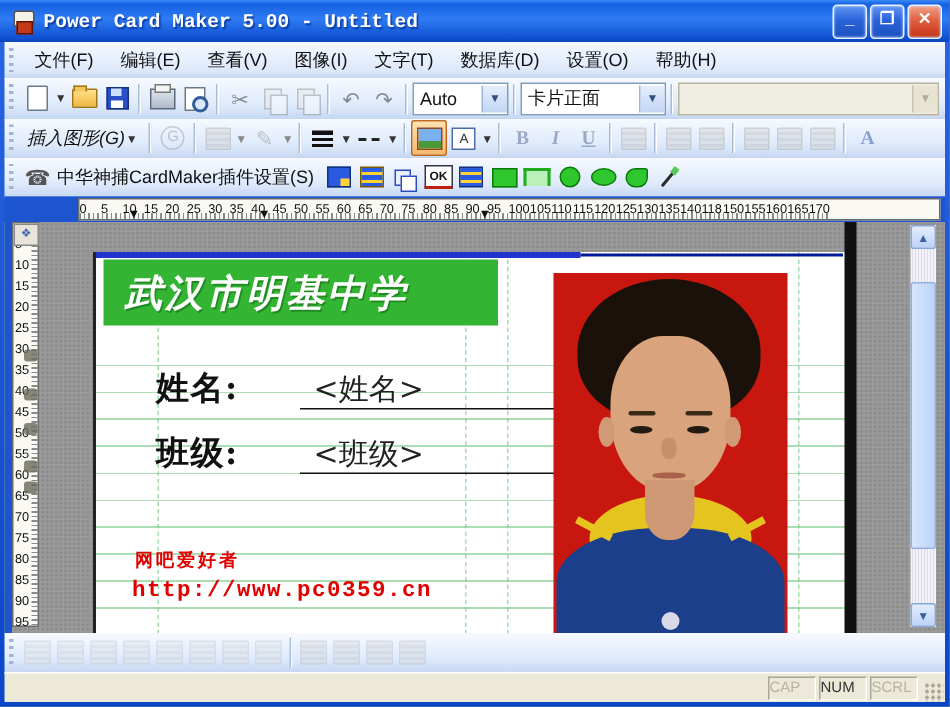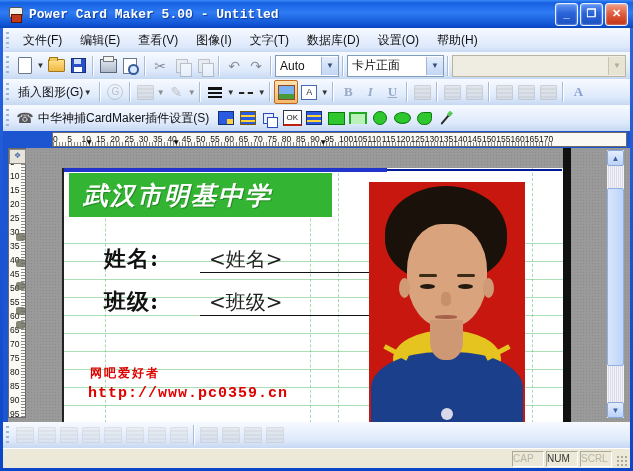--- a/index.html
+++ b/index.html
@@ -74,21 +74,21 @@
   .i-dash{width:14px;border-top:2px dashed #222;margin-top:2px;}
   .i-abox{width:14px;height:13px;border:1px solid #4a6ab0;background:#fff;color:#333;
      font-size:9px;display:flex;align-items:center;justify-content:center;}
   .bi{font-family:"Liberation Serif",serif;font-weight:bold;font-size:13px;color:#9aaac6;}
   .i-blue{width:14px;height:12px;background:#2a5ae0;border:1px solid #10307e;position:relative;}
   .i-blue.corner:after{content:"";position:absolute;right:0;bottom:0;width:6px;height:5px;background:#ffd23a;}
   .i-blue.rows{background:repeating-linear-gradient(180deg,#2a5ae0 0 3px,#ffd23a 3px 5px);}
   .i-layers{width:9px;height:9px;border:1px solid #2a4ac0;background:#e8efff;position:relative;margin-right:3px;}
   .i-layers:before{content:"";position:absolute;left:3px;top:3px;width:9px;height:9px;border:1px solid #2a4ac0;background:#fff;}
   .i-ok{min-width:17px;height:13px;background:#fff;border:1px solid #334;color:#111;
-     font-size:8px;font-weight:normal;display:flex;align-items:center;justify-content:center;
+     font-size:8px;font-weight:bold;display:flex;align-items:center;justify-content:center;
      border-bottom:2px solid #c02010;}
   .i-grect{width:15px;height:11px;background:#2ec82e;border:1px solid #0a7a0a;}
   .i-gcrop{width:14px;height:10px;border:2px solid #1faa1f;border-bottom:none;background:#baf0ba;}
   .i-gcirc{width:12px;height:12px;border-radius:50%;background:#2ec82e;border:1px solid #0a7a0a;}
   .i-gell{width:15px;height:10px;border-radius:50%;background:#2ec82e;border:1px solid #0a7a0a;}
   .i-gblob{width:13px;height:11px;background:#2ec82e;border:1px solid #0a7a0a;border-radius:7px 2px 7px 7px;}
   .i-pen{width:2px;height:15px;background:#2a2a2a;transform:rotate(40deg);border-radius:1px;position:relative;}
   .i-pen:before{content:"";position:absolute;left:-1px;top:-1px;width:4px;height:5px;background:#58c858;}
 
   
@@ -263,21 +263,21 @@
     </div>
     <div class="sep"></div>
     <div class="combo disabled" style="flex:1;margin-right:4px">
       <span class="val"></span>
       <span class="btn">▼</span>
     </div>
   </div>
 
   <div class="tbar tb2">
     <div class="grip"></div>
-    <div style="display:flex;align-items:center;padding:0 4px;">
+    <div style="display:flex;align-items:center;padding:0 4px;font-style:italic;">
       <span>插入图形(G)</span>
       <span class="dd">▼</span>
     </div>
     <div class="sep"></div>
     <div class="tbtn dis">
           <span class="glyph gray" style="border:1px solid #999;border-radius:50%;font-size:10px;width:14px;height:14px;line-height:13px;text-align:center;">G</span>
         </div>
     <div class="sep"></div>
     <div class="tbtn dis">
           <div class="i-grayicon"></div>
@@ -410,21 +410,21 @@
           <span>95</span>
           <span>100</span>
           <span>105</span>
           <span>110</span>
           <span>115</span>
           <span>120</span>
           <span>125</span>
           <span>130</span>
           <span>135</span>
           <span>140</span>
-          <span>145</span>
+          <span>118</span>
           <span>150</span>
           <span>155</span>
           <span>160</span>
           <span>165</span>
           <span>170</span>
         </div>
   </div>
 
   <div class="canvas">
     <div class="blue-strip"></div>

